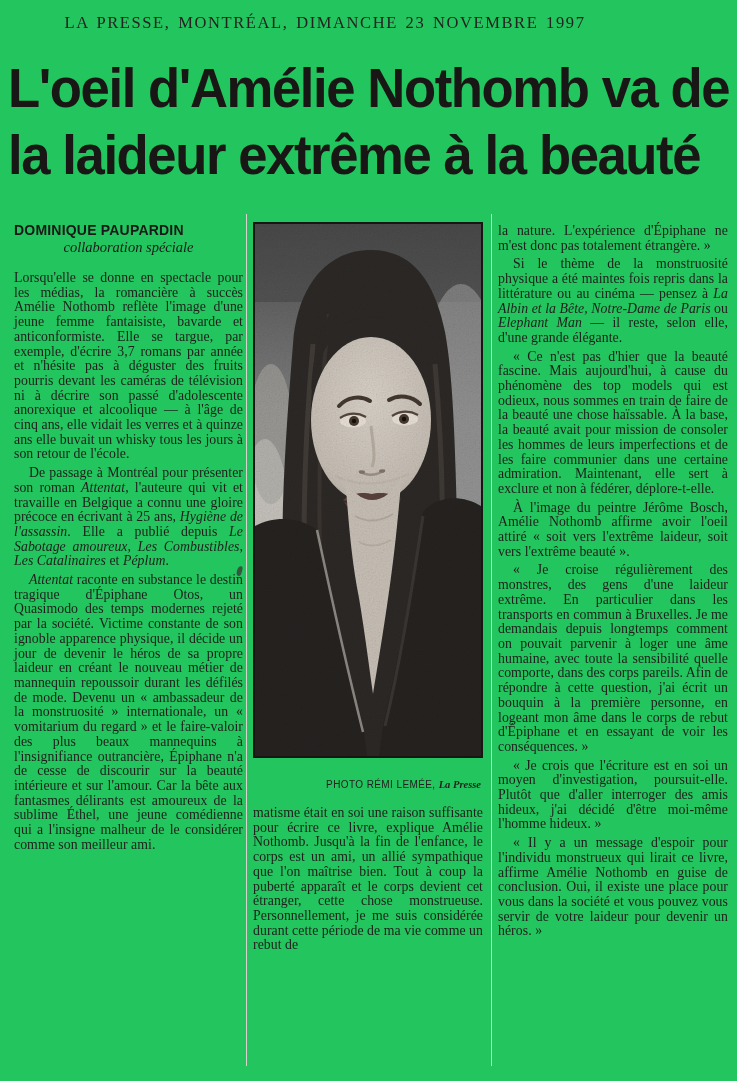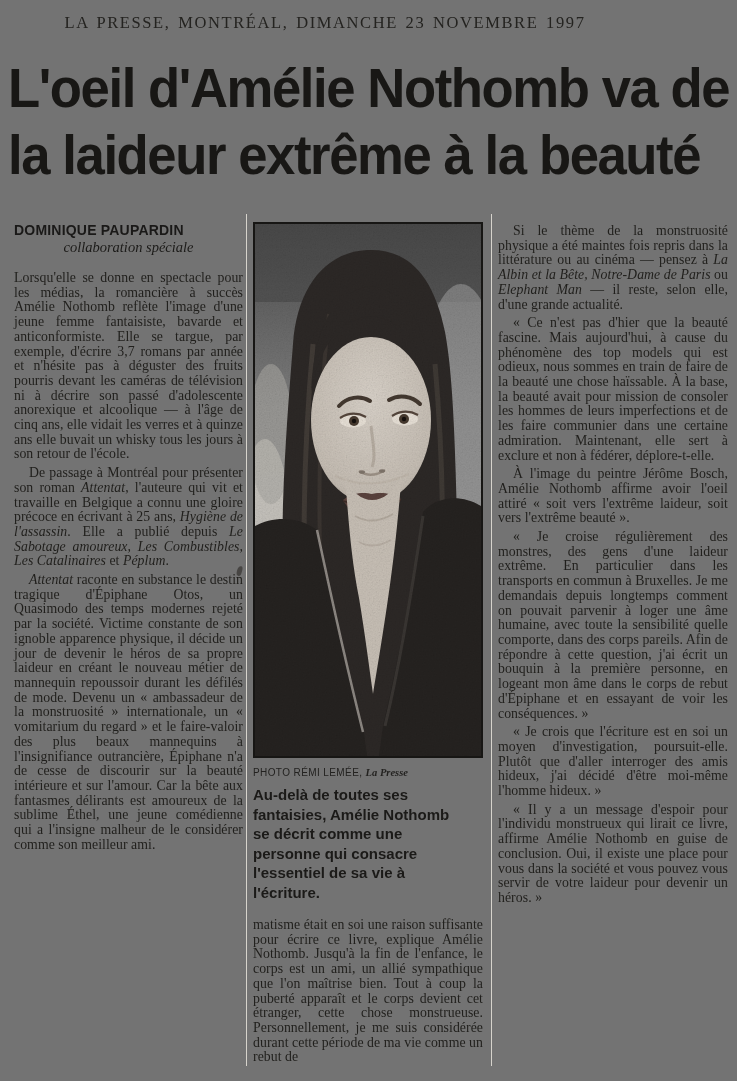--- a/index.html
+++ b/index.html
@@ -1,18 +1,18 @@
 <!DOCTYPE html>
 <html lang="fr"><head>
 <meta charset="utf-8">
 <style>
   html,body{margin:0;padding:0;background:#e8e6e1;}
   .page{
     position:relative;width:737px;height:1081px;margin:0 auto;
-    background:#737373;color:#1c1b19;overflow:hidden;
+    background:#22c55e;color:#1c1b19;overflow:hidden;
     font-family:"Liberation Serif", serif;
     text-decoration:underline;
   }
   .masthead{
     position:absolute;top:13px;left:0;width:650px;text-align:center;
     font-size:16.5px;letter-spacing:1.6px;word-spacing:2px;color:#242320;
   }
   .headline{
     position:absolute;top:54px;left:8px;width:729px;margin:0;
     font-family:"Liberation Sans", sans-serif;font-weight:bold;
@@ -36,21 +36,21 @@
     margin:0 0 4px 0;font-size:13.8px;line-height:14.7px;
     text-align:justify;text-indent:15px;letter-spacing:.05px;color:#201f1c;
   }
   .paras p.no-indent{text-indent:0;}
   .paras i{font-style:italic;}
   .photo-frame{
     width:226px;height:532px;border:2px solid #171614;background:#7d7d7d;
     overflow:hidden;line-height:0;
   }
   .photo-credit{
-    margin-top:9px;text-align:left;padding-right:2px;
+    margin-top:21px;text-align:right;padding-right:2px;
     font-family:"Liberation Sans", sans-serif;font-size:10px;
     letter-spacing:.4px;color:#232220;
   }
   .photo-credit i{
     font-family:"Liberation Serif", serif;font-style:italic;
     font-weight:bold;font-size:10.5px;letter-spacing:0;
   }
   .photo-caption{
     margin-top:7px;width:214px;
     font-family:"Liberation Sans", sans-serif;font-weight:bold;
@@ -167,30 +167,30 @@
             <path d="M62,306 C76,372 94,452 108,508" stroke="#d2ccc5" stroke-width="2.5" fill="none" opacity="0.6"></path>
             <path d="M168,292 C158,360 144,444 130,502" stroke="#3f3b37" stroke-width="3" fill="none" opacity="0.8"></path>
           </g>
           <rect width="226" height="532" filter="url(#grain)" opacity="0.28" style="mix-blend-mode:multiply"></rect>
         </svg>
       </div>
       <div class="photo-credit">
         <span>PHOTO RÉMI LEMÉE,</span>
         <i>La Presse</i>
       </div>
-      <figcaption class="photo-caption">Au-delà de toutes ses fantaisies, Amélie Nothomb se décrit comme une personne qui consacre l'essentiel de sa vie à l'écriture.</figcaption>
     </figure>
     <div class="paras cont">
         <p class="no-indent"><span>matisme était en soi une raison suffisante pour écrire ce livre, explique Amélie Nothomb. Jusqu'à la fin de l'enfance, le corps est un ami, un allié sympathique que l'on maîtrise bien. Tout à coup la puberté apparaît et le corps devient cet étranger, cette chose monstrueuse. Personnellement, je me suis considérée durant cette période de ma vie comme un rebut de</span></p>
       </div>
   </div>
 
   <div class="col col-right">
     <div class="paras">
-        <p><span>Si le thème de la monstruosité physique a été maintes fois repris dans la littérature ou au cinéma — pensez à </span><i>La Albin et la Bête, Notre-Dame de Paris</i><span> ou </span><i>Elephant Man</i><span> — il reste, selon elle, d'une grande actualité.</span></p>
+        <p class="no-indent"><span>la nature. L'expérience d'Épiphane ne m'est donc pas totalement étrangère. »</span></p>
+        <p><span>Si le thème de la monstruosité physique a été maintes fois repris dans la littérature ou au cinéma — pensez à </span><i>La Albin et la Bête, Notre-Dame de Paris</i><span> ou </span><i>Elephant Man</i><span> — il reste, selon elle, d'une grande élégante.</span></p>
         <p><span>« Ce n'est pas d'hier que la beauté fascine. Mais aujourd'hui, à cause du phénomène des top models qui est odieux, nous sommes en train de faire de la beauté une chose haïssable. À la base, la beauté avait pour mission de consoler les hommes de leurs imperfections et de les faire communier dans une certaine admiration. Maintenant, elle sert à exclure et non à fédérer, déplore-t-elle.</span></p>
         <p><span>À l'image du peintre Jérôme Bosch, Amélie Nothomb affirme avoir l'oeil attiré « soit vers l'extrême laideur, soit vers l'extrême beauté ».</span></p>
         <p><span>« Je croise régulièrement des monstres, des gens d'une laideur extrême. En particulier dans les transports en commun à Bruxelles. Je me demandais depuis longtemps comment on pouvait parvenir à loger une âme humaine, avec toute la sensibilité quelle comporte, dans des corps pareils. Afin de répondre à cette question, j'ai écrit un bouquin à la première personne, en logeant mon âme dans le corps de rebut d'Épiphane et en essayant de voir les conséquences. »</span></p>
         <p><span>« Je crois que l'écriture est en soi un moyen d'investigation, poursuit-elle. Plutôt que d'aller interroger des amis hideux, j'ai décidé d'être moi-même l'homme hideux. »</span></p>
         <p><span>« Il y a un message d'espoir pour l'individu monstrueux qui lirait ce livre, affirme Amélie Nothomb en guise de conclusion. Oui, il existe une place pour vous dans la société et vous pouvez vous servir de votre laideur pour devenir un héros. »</span></p>
       </div>
   </div>
 
 </div>
 

